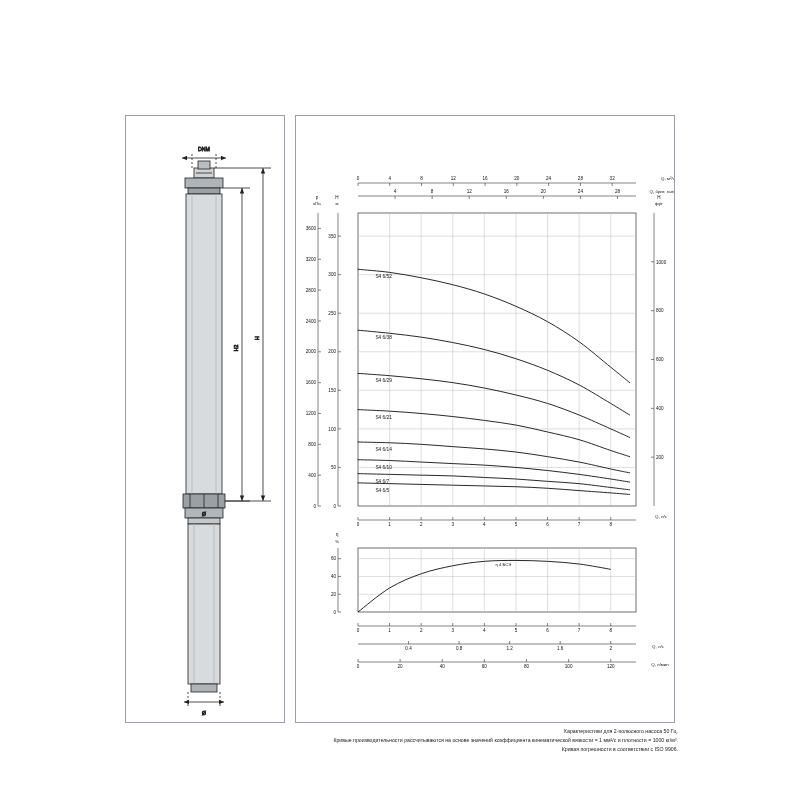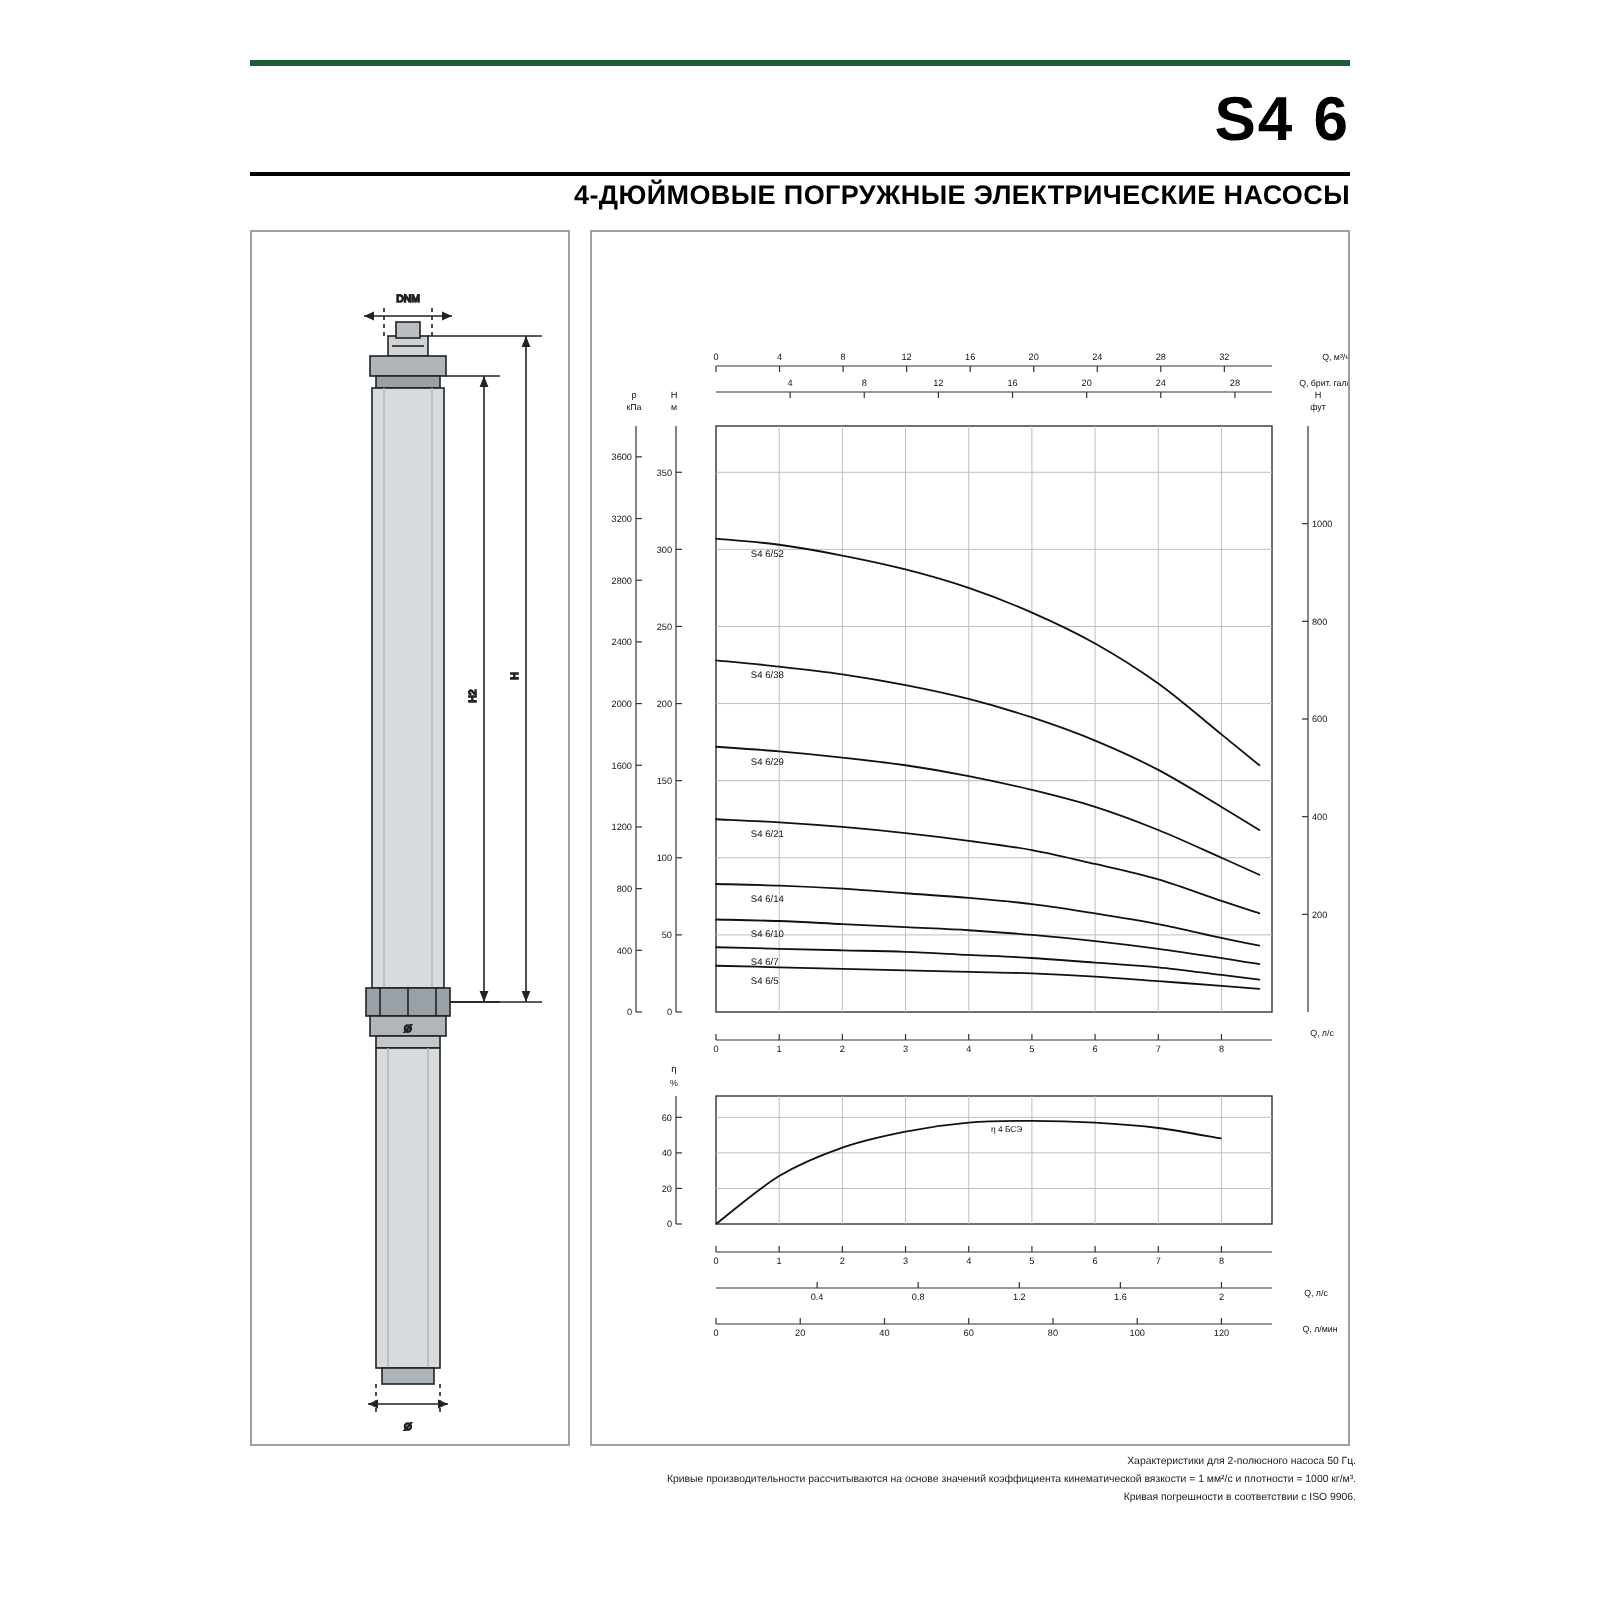--- a/index.html
+++ b/index.html
@@ -109,26 +109,20 @@
   }
   #footnotes div { white-space: nowrap; }
 
   text { font-family: "Liberation Sans", sans-serif; }
 </style>
 </head>
 <body>
 
 <div id="page">
 
-  <div id="header">
-    <div class="hdr-rule-top"></div>
-    <div class="hdr-title">S4 6</div>
-    <div class="hdr-rule-mid"></div>
-    <div class="hdr-sub">4-ДЮЙМОВЫЕ ПОГРУЖНЫЕ ЭЛЕКТРИЧЕСКИЕ НАСОСЫ</div>
-  </div>
 
   <div class="panel" id="panel-left">
     <div id="pump">
       <svg class="pump-svg" width="158" height="606" viewBox="0 0 158 606">
         <g stroke="#222" fill="none" stroke-width="0.8">
 
           <rect x="68" y="52" width="20" height="10" fill="#cfd3d6" stroke="#222"></rect>
           <rect x="72" y="45" width="12" height="8" fill="#b9bec2" stroke="#222"></rect>
           <line x1="70" y1="57" x2="86" y2="57"></line>
 

